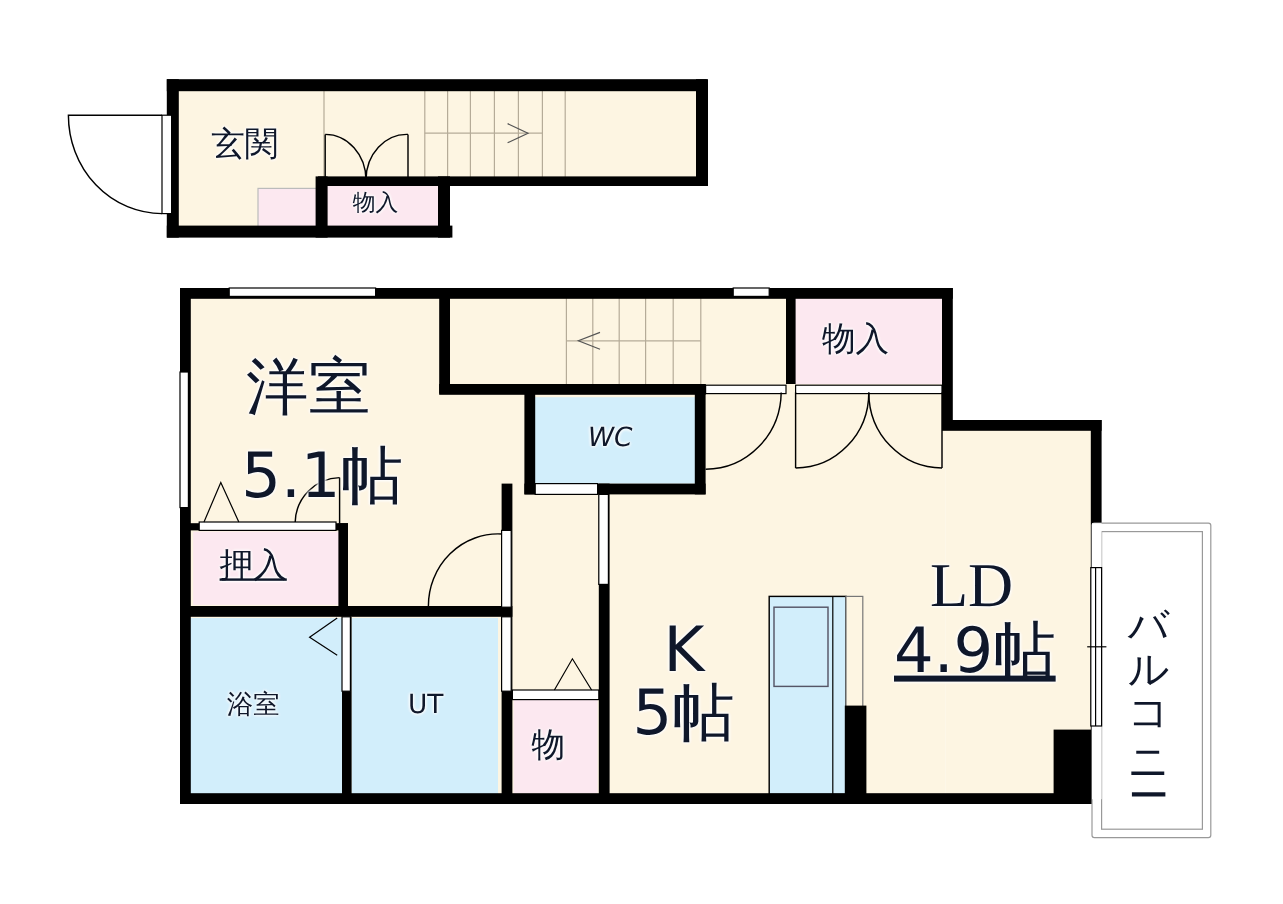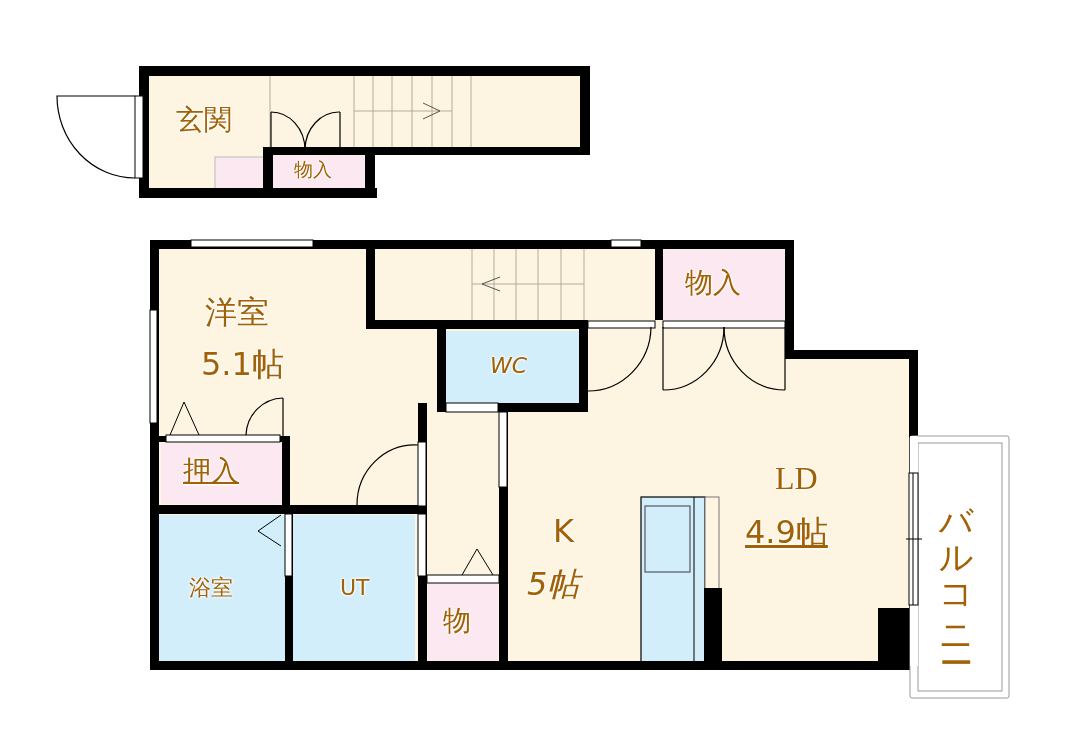--- a/index.html
+++ b/index.html
@@ -1,20 +1,20 @@
 <!DOCTYPE html>
 <html><head>
 <meta charset="utf-8">
 <style>
   html, body { margin:0; padding:0; background:#ffffff; }
   body { width:1069px; height:753px; position:relative; overflow:hidden; font-family:"DejaVu Sans", sans-serif; }
   svg { position:absolute; left:0; top:0; }
-  .lbl { position:absolute; color:#a16207; white-space:nowrap; text-align:center; line-height:1.05;
+  .lbl { position:absolute; color:#0f172a; white-space:nowrap; text-align:center; line-height:1.05;
          text-shadow: 0 0 3px #fff, 0 0 3px #fff, 0 0 3px #fff; }
-  .lg { font-size:32px; font-family:"DejaVu Sans", sans-serif; }
+  .lg { font-size:52px; font-family:"DejaVu Sans", sans-serif; }
   .md { font-size:28px; }
   .sm { font-size:22px; }
   .xs { font-size:19px; }
   .vert { writing-mode: vertical-rl; font-size:34px; letter-spacing:2px; }
 </style>
 </head>
 <body>
 
 <svg width="1069" height="753" viewBox="0 0 1069 753">
 
@@ -171,29 +171,29 @@
     <rect x="909" y="473" width="9" height="132" fill="#fff" stroke="#000" stroke-width="1"></rect>
     <line x1="913" y1="473" x2="913" y2="605" stroke="#000" stroke-width="1"></line>
     <line x1="906" y1="539" x2="922" y2="539" stroke="#000" stroke-width="1"></line>
   </g>
 </svg>
 
 <div class="lbl md" style="left:176px; top:105px;">玄関</div>
 <div class="lbl xs" style="left:294px; top:160px;">物入</div>
 
 <div class="lbl lg" style="left:205px; top:296px;">洋室</div>
-<div class="lbl lg" style="left:201px; top:348px;">5.1帖</div>
+<div class="lbl lg" style="left:201px; top:370px;">5.1帖</div>
 
 <div class="lbl md" style="left:183px; top:456px;text-decoration:underline;">押入</div>
 <div class="lbl sm" style="left:490px; top:354px;font-style:italic;">WC</div>
 <div class="lbl md" style="left:685px; top:268px;">物入</div>
 
 <div class="lbl sm" style="left:189px; top:576px;text-align:right;">浴室</div>
 <div class="lbl sm" style="left:340px; top:576px;">UT</div>
 <div class="lbl md" style="left:443px; top:606px;">物</div>
 
 <div class="lbl lg" style="left:553px; top:515px;">K</div>
-<div class="lbl lg" style="left:527px; top:568px;font-style:italic;">5帖</div>
+<div class="lbl lg" style="left:527px; top:568px;">5帖</div>
 
 <div class="lbl lg" style="left:775px; top:462px;font-family:Liberation Serif, serif;">LD</div>
 <div class="lbl lg" style="left:745px; top:516px;text-decoration:underline;">4.9帖</div>
 
 <div class="lbl vert" style="left:938px; top:483px;">バルコニー</div>
 
 </body></html>

